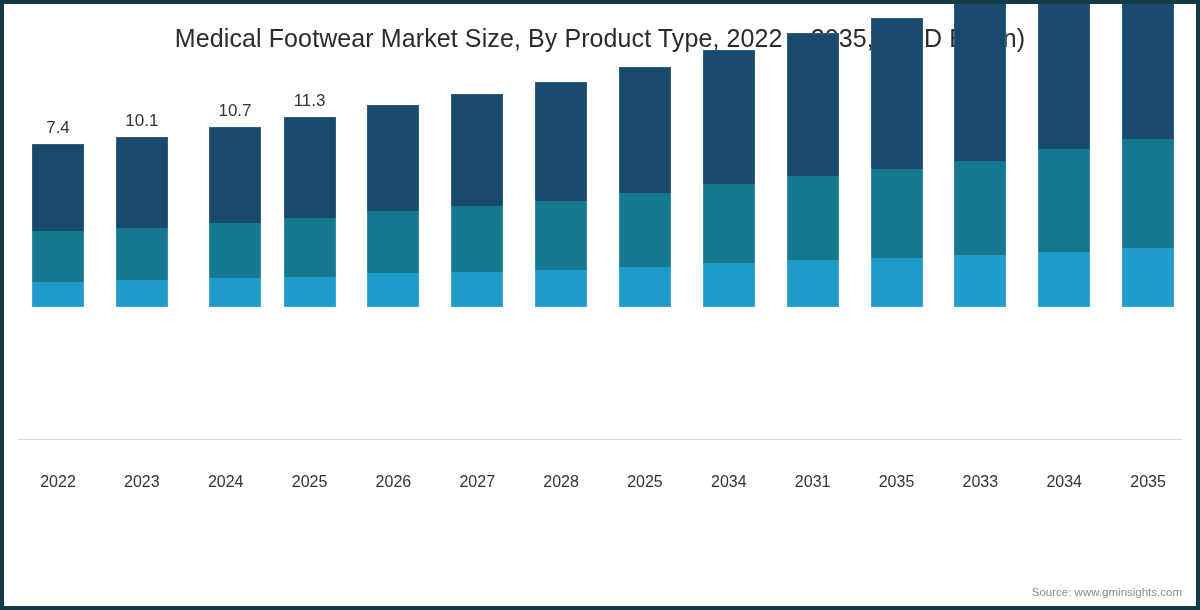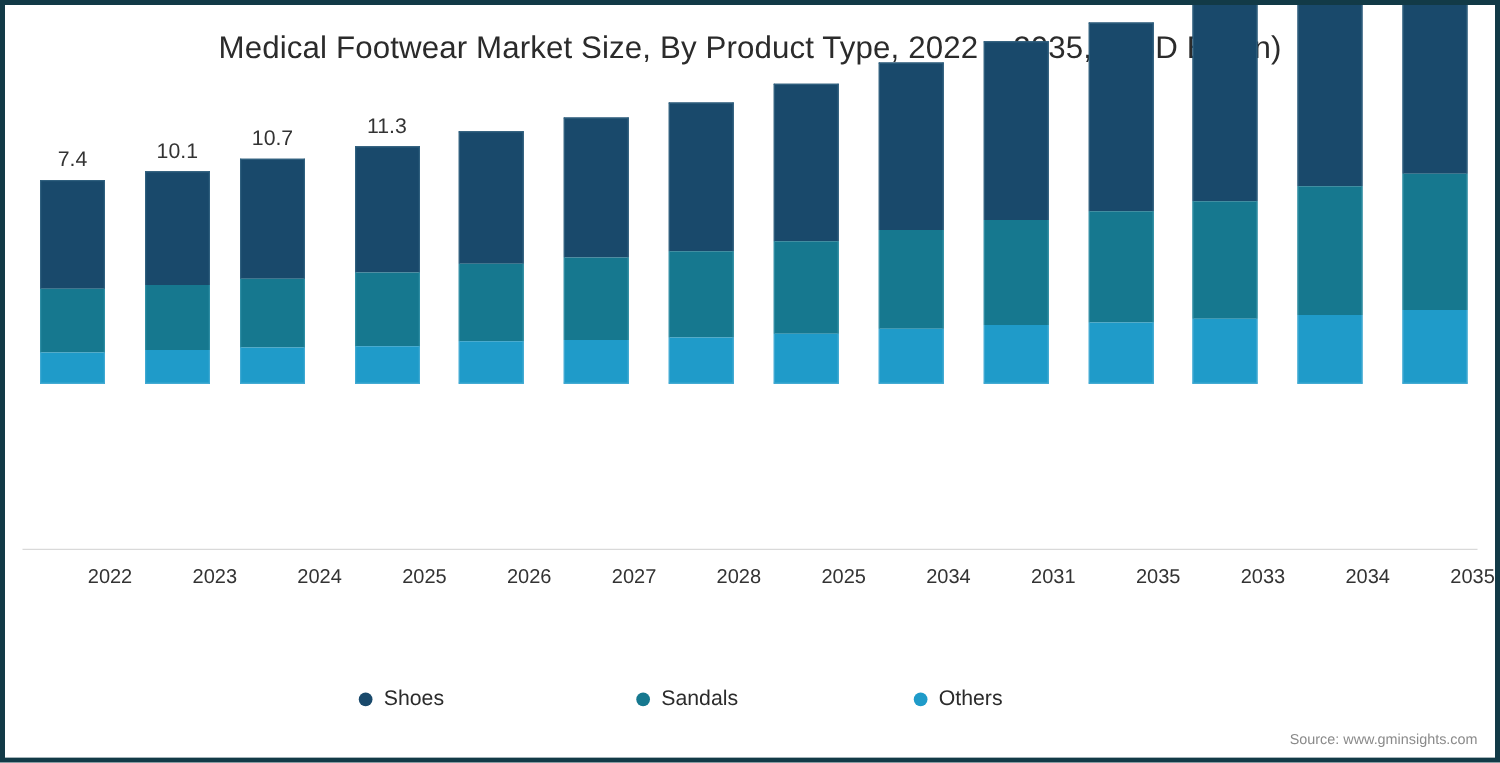--- a/index.html
+++ b/index.html
@@ -87,24 +87,23 @@
     margin-bottom: 6px;
     font-size: 17px;
     color: #333333;
     white-space: nowrap;
   }
 
   
   #x-axis {
     position: absolute;
     left: 0;
-    top: 449px;
+    top: 469px;
     width: 1152px;
     height: 26px;
-    margin-left: 30px;
   }
   .x-tick {
     position: absolute;
     width: 52px;
     text-align: center;
     font-size: 16px;
     color: #333333;
     top: 0;
   }
 
@@ -162,21 +161,21 @@
             <div class="seg seg-shoes" style="height: 87.36px; background: rgb(25, 73, 107);"></div>
             <div class="seg seg-sandals" style="height: 50.4px; background: rgb(22, 120, 143);"></div>
             <div class="seg seg-others" style="height: 25.2px; background: rgb(31, 155, 201);"></div>
           </div>
           <div class="bar-group" style="left: 111.85px;">
             <div class="bar-label">10.1</div>
             <div class="seg seg-shoes" style="height: 90.72px; background: rgb(25, 73, 107);"></div>
             <div class="seg seg-sandals" style="height: 52.08px; background: rgb(22, 120, 143);"></div>
             <div class="seg seg-others" style="height: 26.88px; background: rgb(31, 155, 201);"></div>
           </div>
-          <div class="bar-group" style="left: 188px;">
+          <div class="bar-group" style="left: 205px;">
             <div class="bar-label">10.7</div>
             <div class="seg seg-shoes" style="height: 95.76px; background: rgb(25, 73, 107);"></div>
             <div class="seg seg-sandals" style="height: 55.44px; background: rgb(22, 120, 143);"></div>
             <div class="seg seg-others" style="height: 28.56px; background: rgb(31, 155, 201);"></div>
           </div>
           <div class="bar-group" style="left: 279.55px;">
             <div class="bar-label">11.3</div>
             <div class="seg seg-shoes" style="height: 100.8px; background: rgb(25, 73, 107);"></div>
             <div class="seg seg-sandals" style="height: 58.8px; background: rgb(22, 120, 143);"></div>
             <div class="seg seg-others" style="height: 30.24px; background: rgb(31, 155, 201);"></div>
@@ -244,30 +243,16 @@
         <div class="x-tick" style="left: 531.1px;">2028</div>
         <div class="x-tick" style="left: 614.95px;">2025</div>
         <div class="x-tick" style="left: 698.8px;">2034</div>
         <div class="x-tick" style="left: 782.65px;">2031</div>
         <div class="x-tick" style="left: 866.5px;">2035</div>
         <div class="x-tick" style="left: 950.35px;">2033</div>
         <div class="x-tick" style="left: 1034.2px;">2034</div>
         <div class="x-tick" style="left: 1118.05px;">2035</div>
       </div>
 
-    <div id="legend">
-      <div class="legend-item" id="legend-item-0">
-        <span class="legend-dot" id="legend-dot-0" style="background: rgb(25, 73, 107);"></span>
-        <span>Shoes</span>
-      </div>
-      <div class="legend-item" id="legend-item-1">
-        <span class="legend-dot" id="legend-dot-1" style="background: rgb(22, 120, 143);"></span>
-        <span>Sandals</span>
-      </div>
-      <div class="legend-item" id="legend-item-2">
-        <span class="legend-dot" id="legend-dot-2" style="background: rgb(31, 155, 201);"></span>
-        <span>Others</span>
-      </div>
-    </div>
 
     <div id="source-note">Source: www.gminsights.com</div>
   </div>
 </div>
 
 </body></html>

